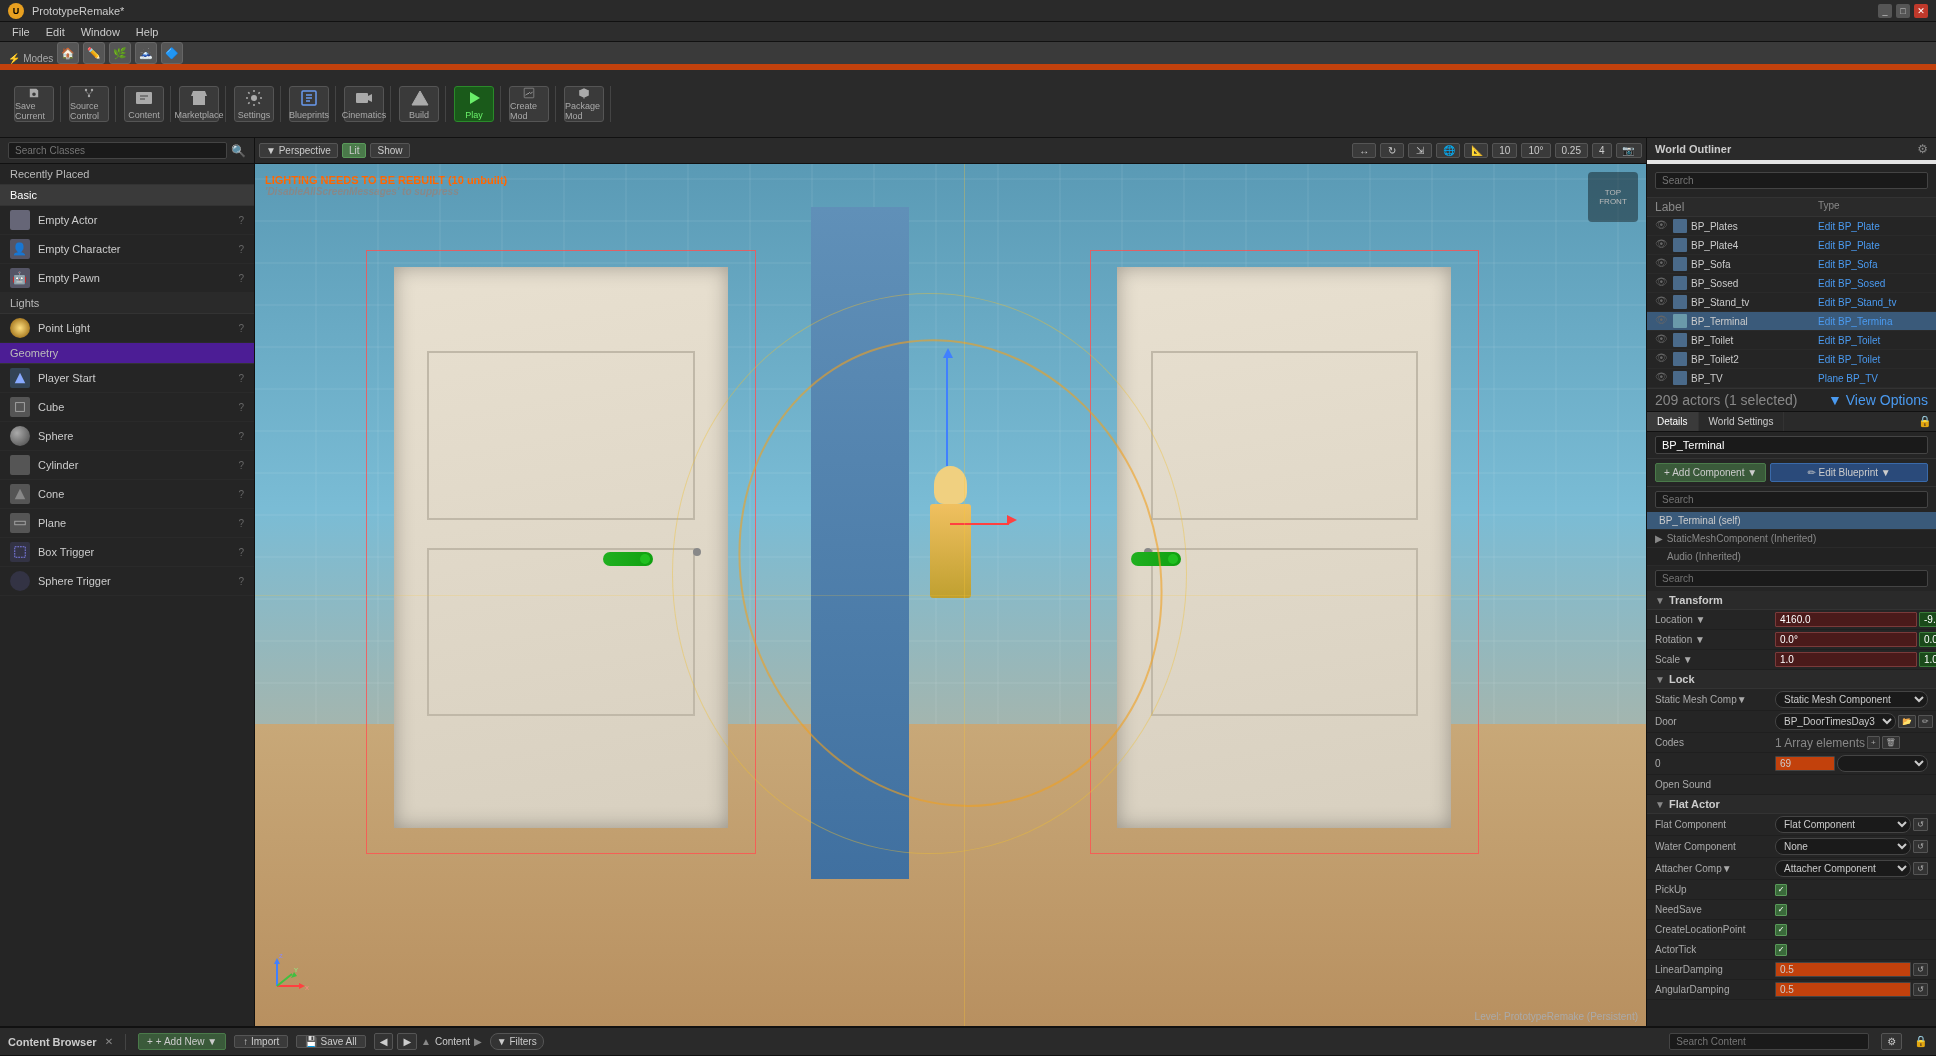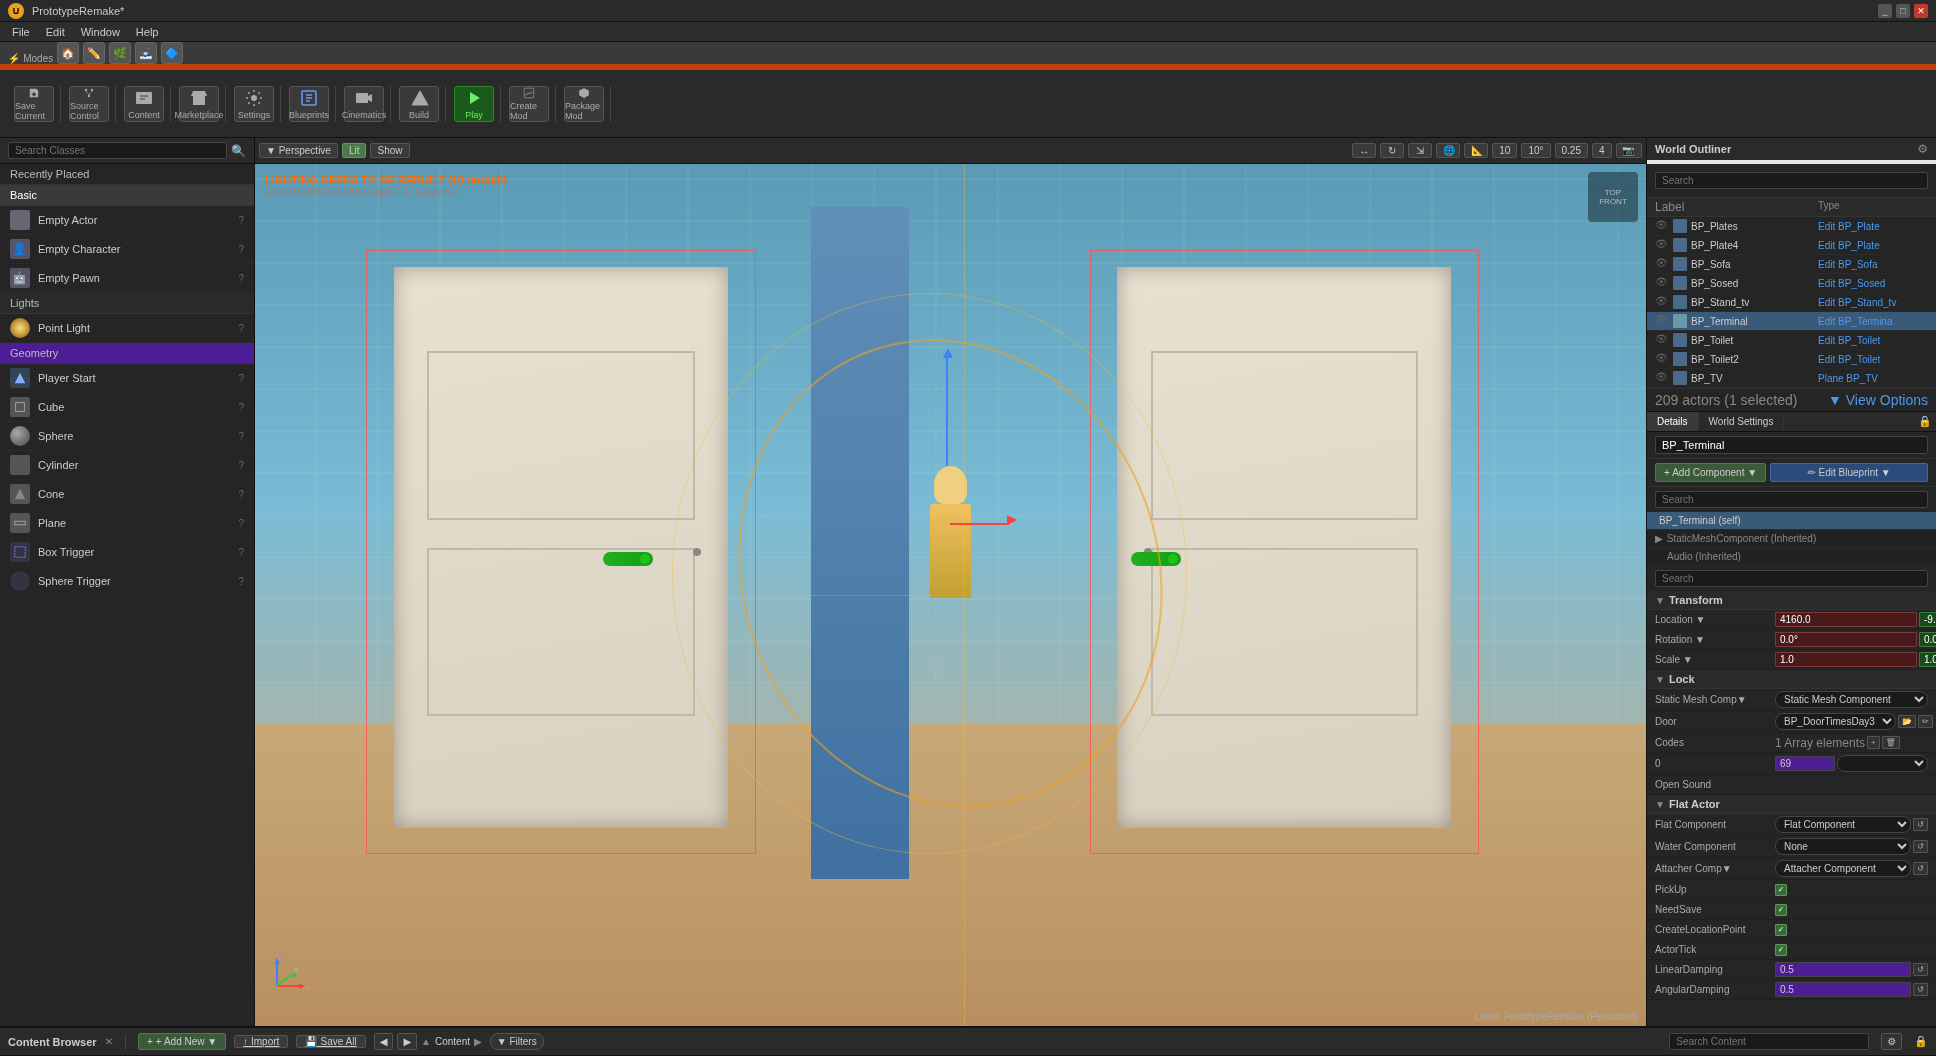--- a/index.html
+++ b/index.html
@@ -99,35 +99,35 @@
     .component-item.selected { background: #3a5a7a; }
     .component-section { padding: 3px 8px; font-size: 10px; color: #888; background: #222; border-bottom: 1px solid #2a2a2a; cursor: pointer; display: flex; align-items: center; gap: 4px; }
     
     .section-header { display: flex; align-items: center; padding: 3px 8px; background: #2a2a2a; border-bottom: 1px solid #333; cursor: pointer; }
     .section-header-triangle { color: #888; margin-right: 4px; font-size: 10px; }
     .section-header-label { font-size: 11px; color: #ccc; font-weight: bold; }
     
     .prop-row { display: flex; align-items: center; padding: 2px 8px; border-bottom: 1px solid #1f1f1f; min-height: 20px; }
     .prop-label { width: 120px; font-size: 10px; color: #aaa; flex-shrink: 0; }
     .prop-value { flex: 1; display: flex; gap: 2px; align-items: center; }
-    .prop-input { background: #4c1d95; border: 1px solid #444; padding: 1px 4px; color: #ccc; font-size: 10px; width: 100%; border-radius: 1px; }
+    .prop-input { background: #c2410c; border: 1px solid #444; padding: 1px 4px; color: #ccc; font-size: 10px; width: 100%; border-radius: 1px; }
     .prop-input-x { background: #4a1a1a; border: 1px solid #7a3a3a; padding: 1px 4px; color: #fff; font-size: 10px; flex: 1; border-radius: 1px; }
     .prop-input-y { background: #1a4a1a; border: 1px solid #3a7a3a; padding: 1px 4px; color: #fff; font-size: 10px; flex: 1; border-radius: 1px; }
     .reset-btn { background: #333; border: 1px solid #555; padding: 1px 3px; color: #aaa; font-size: 8px; cursor: pointer; border-radius: 1px; }
     
     .dropdown-select { background: #1a1a1a; border: 1px solid #444; padding: 1px 4px; color: #ccc; font-size: 10px; flex: 1; border-radius: 8px; }
     .checkbox-val { width: 12px; height: 12px; background: #3a6a3a; border: 1px solid #5a9a5a; border-radius: 1px; display: flex; align-items: center; justify-content: center; cursor: pointer; }
     .checkbox-val::after { content: '✓'; font-size: 8px; color: #fff; }
     
     
     #bottom-panel { height: 225px; border-top: 2px solid #111; display: flex; flex-direction: column; background: #1e1e1e; }
     #content-browser-header { background: #2a2a2a; height: 28px; display: flex; align-items: center; padding: 0 8px; border-bottom: 1px solid #111; gap: 8px; }
     #content-browser-header .cb-title { font-size: 11px; color: #ccc; font-weight: bold; }
     .cb-btn { background: #3a5a3a; border: 1px solid #4a7a4a; color: #ccc; padding: 2px 8px; font-size: 10px; cursor: pointer; border-radius: 2px; display: flex; align-items: center; gap: 3px; }
-    .cb-btn-plain { background: #3a3a3a; border: 1px solid #555; color: #ccc; padding: 0 8px; font-size: 10px; cursor: pointer; border-radius: 2px; text-decoration: underline; }
+    .cb-btn-plain { background: #3a3a3a; border: 1px solid #555; color: #ccc; padding: 0 8px; font-size: 10px; cursor: pointer; border-radius: 2px; }
     .cb-nav { display: flex; align-items: center; gap: 4px; }
     .cb-nav-btn { background: #333; border: 1px solid #555; color: #ccc; padding: 2px 5px; font-size: 10px; cursor: pointer; border-radius: 2px; }
     .cb-search { background: #1a1a1a; border: 1px solid #444; padding: 2px 6px; color: #ccc; font-size: 10px; width: 200px; border-radius: 2px; margin-left: auto; }
     .cb-filter-btn { background: #333; border: 1px solid #555; color: #ccc; padding: 2px 6px; font-size: 10px; cursor: pointer; border-radius: 8px; }
     
     
     ::-webkit-scrollbar { width: 6px; height: 6px; }
     ::-webkit-scrollbar-track { background: #1a1a1a; }
     ::-webkit-scrollbar-thumb { background: #444; border-radius: 3px; }
     

